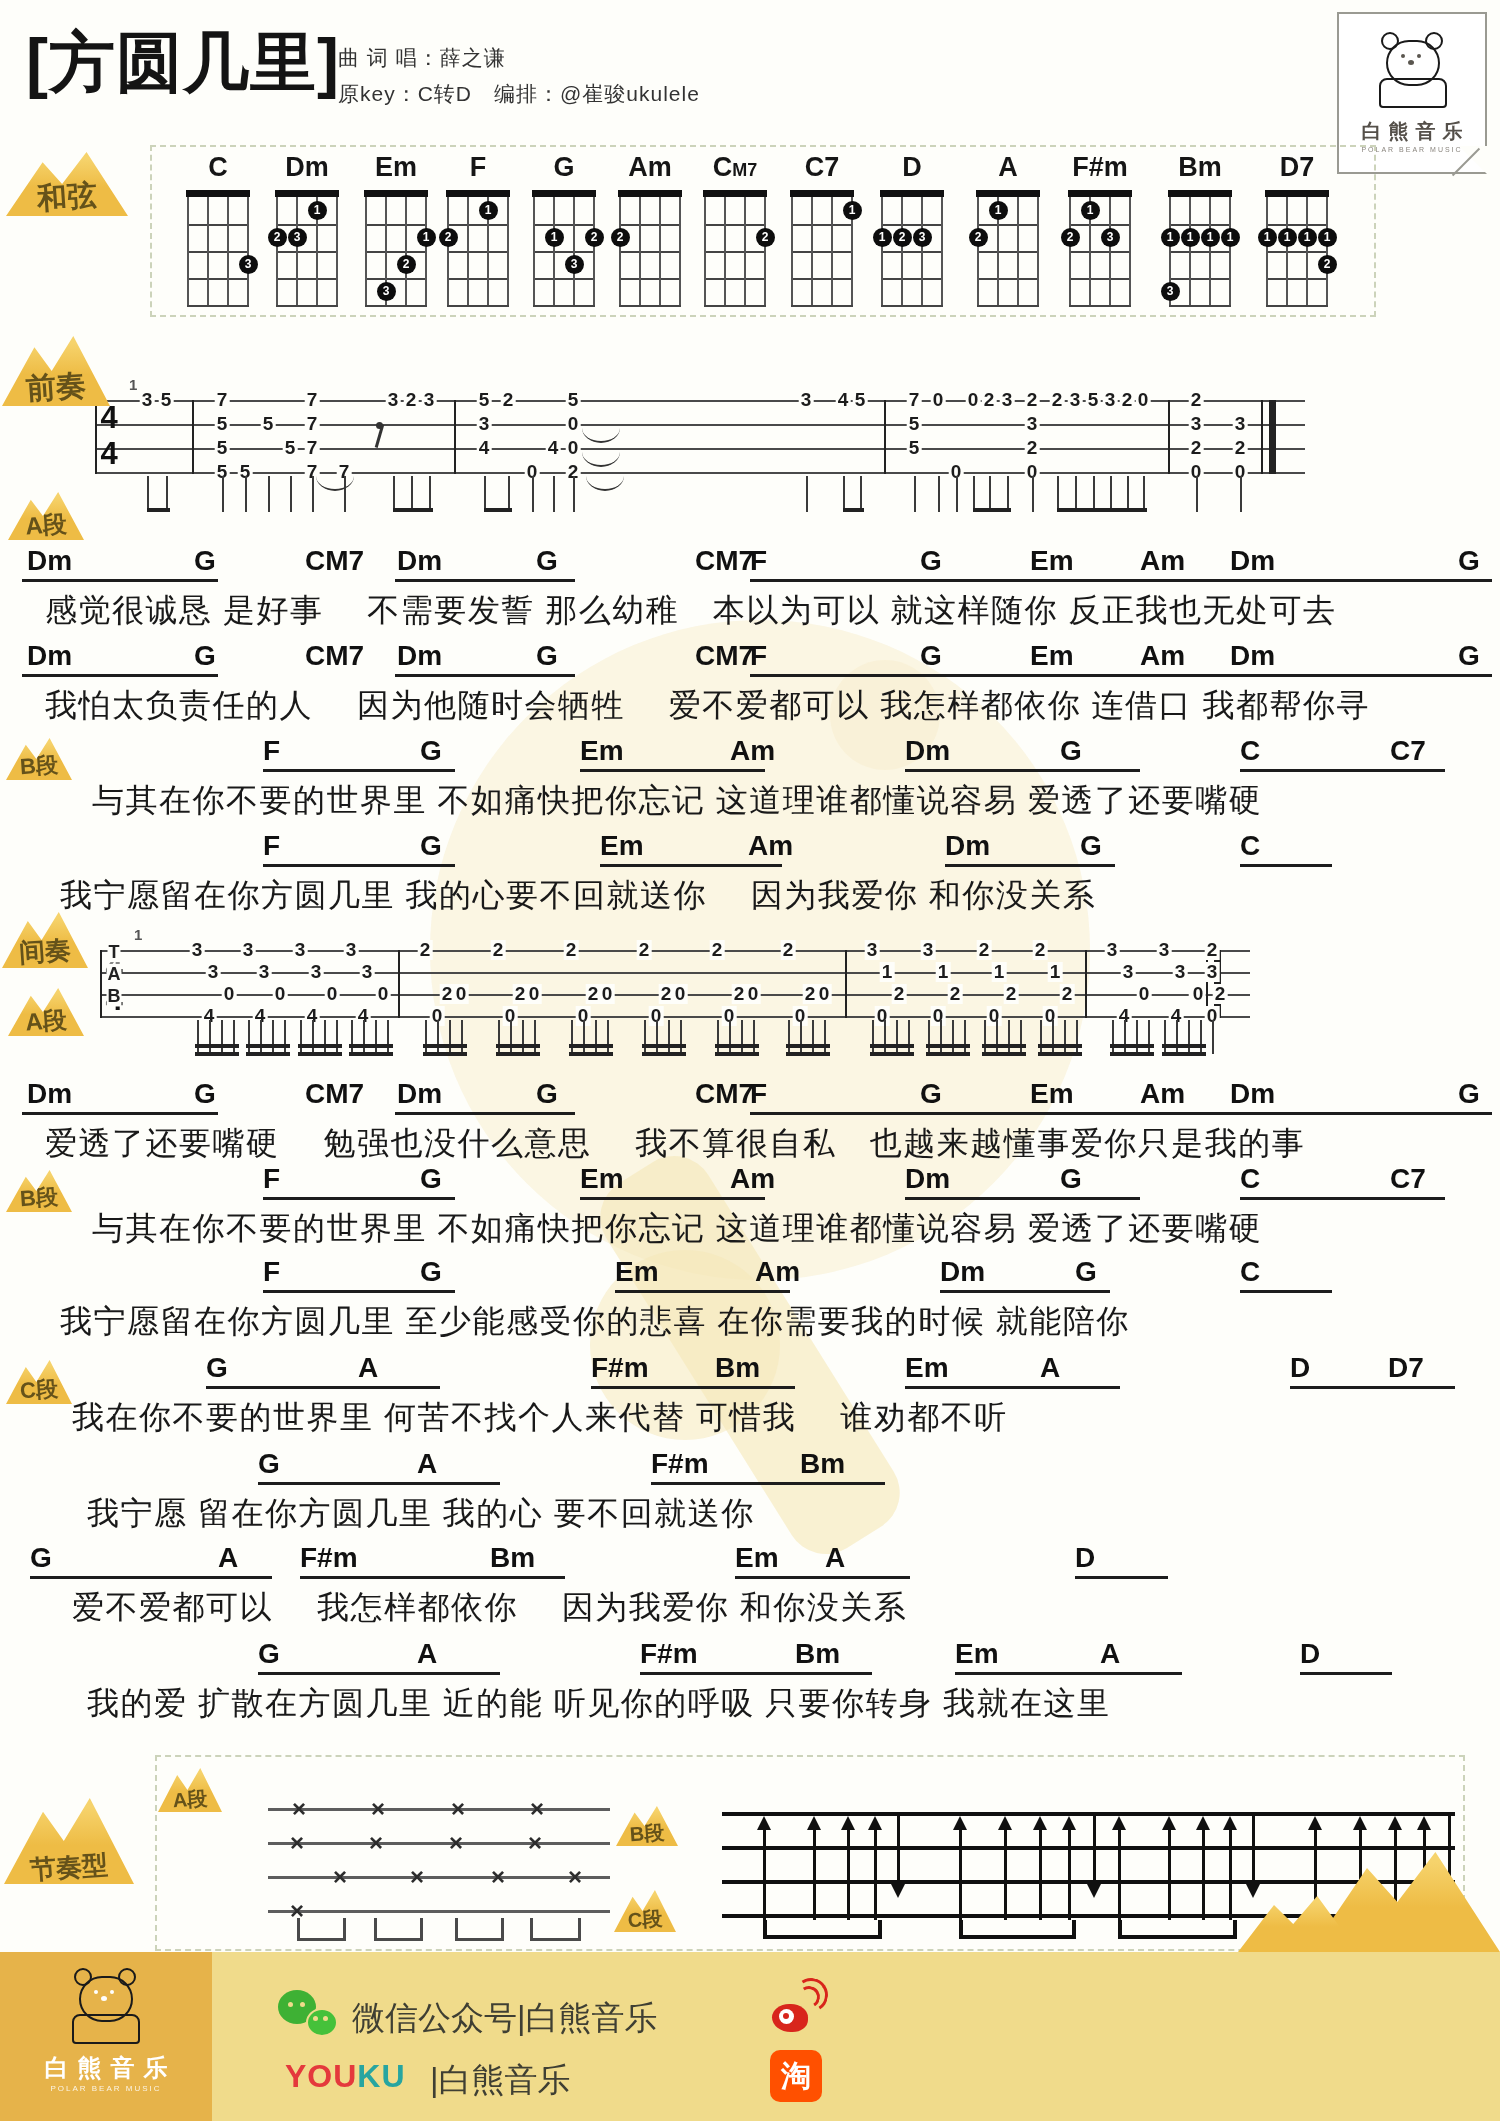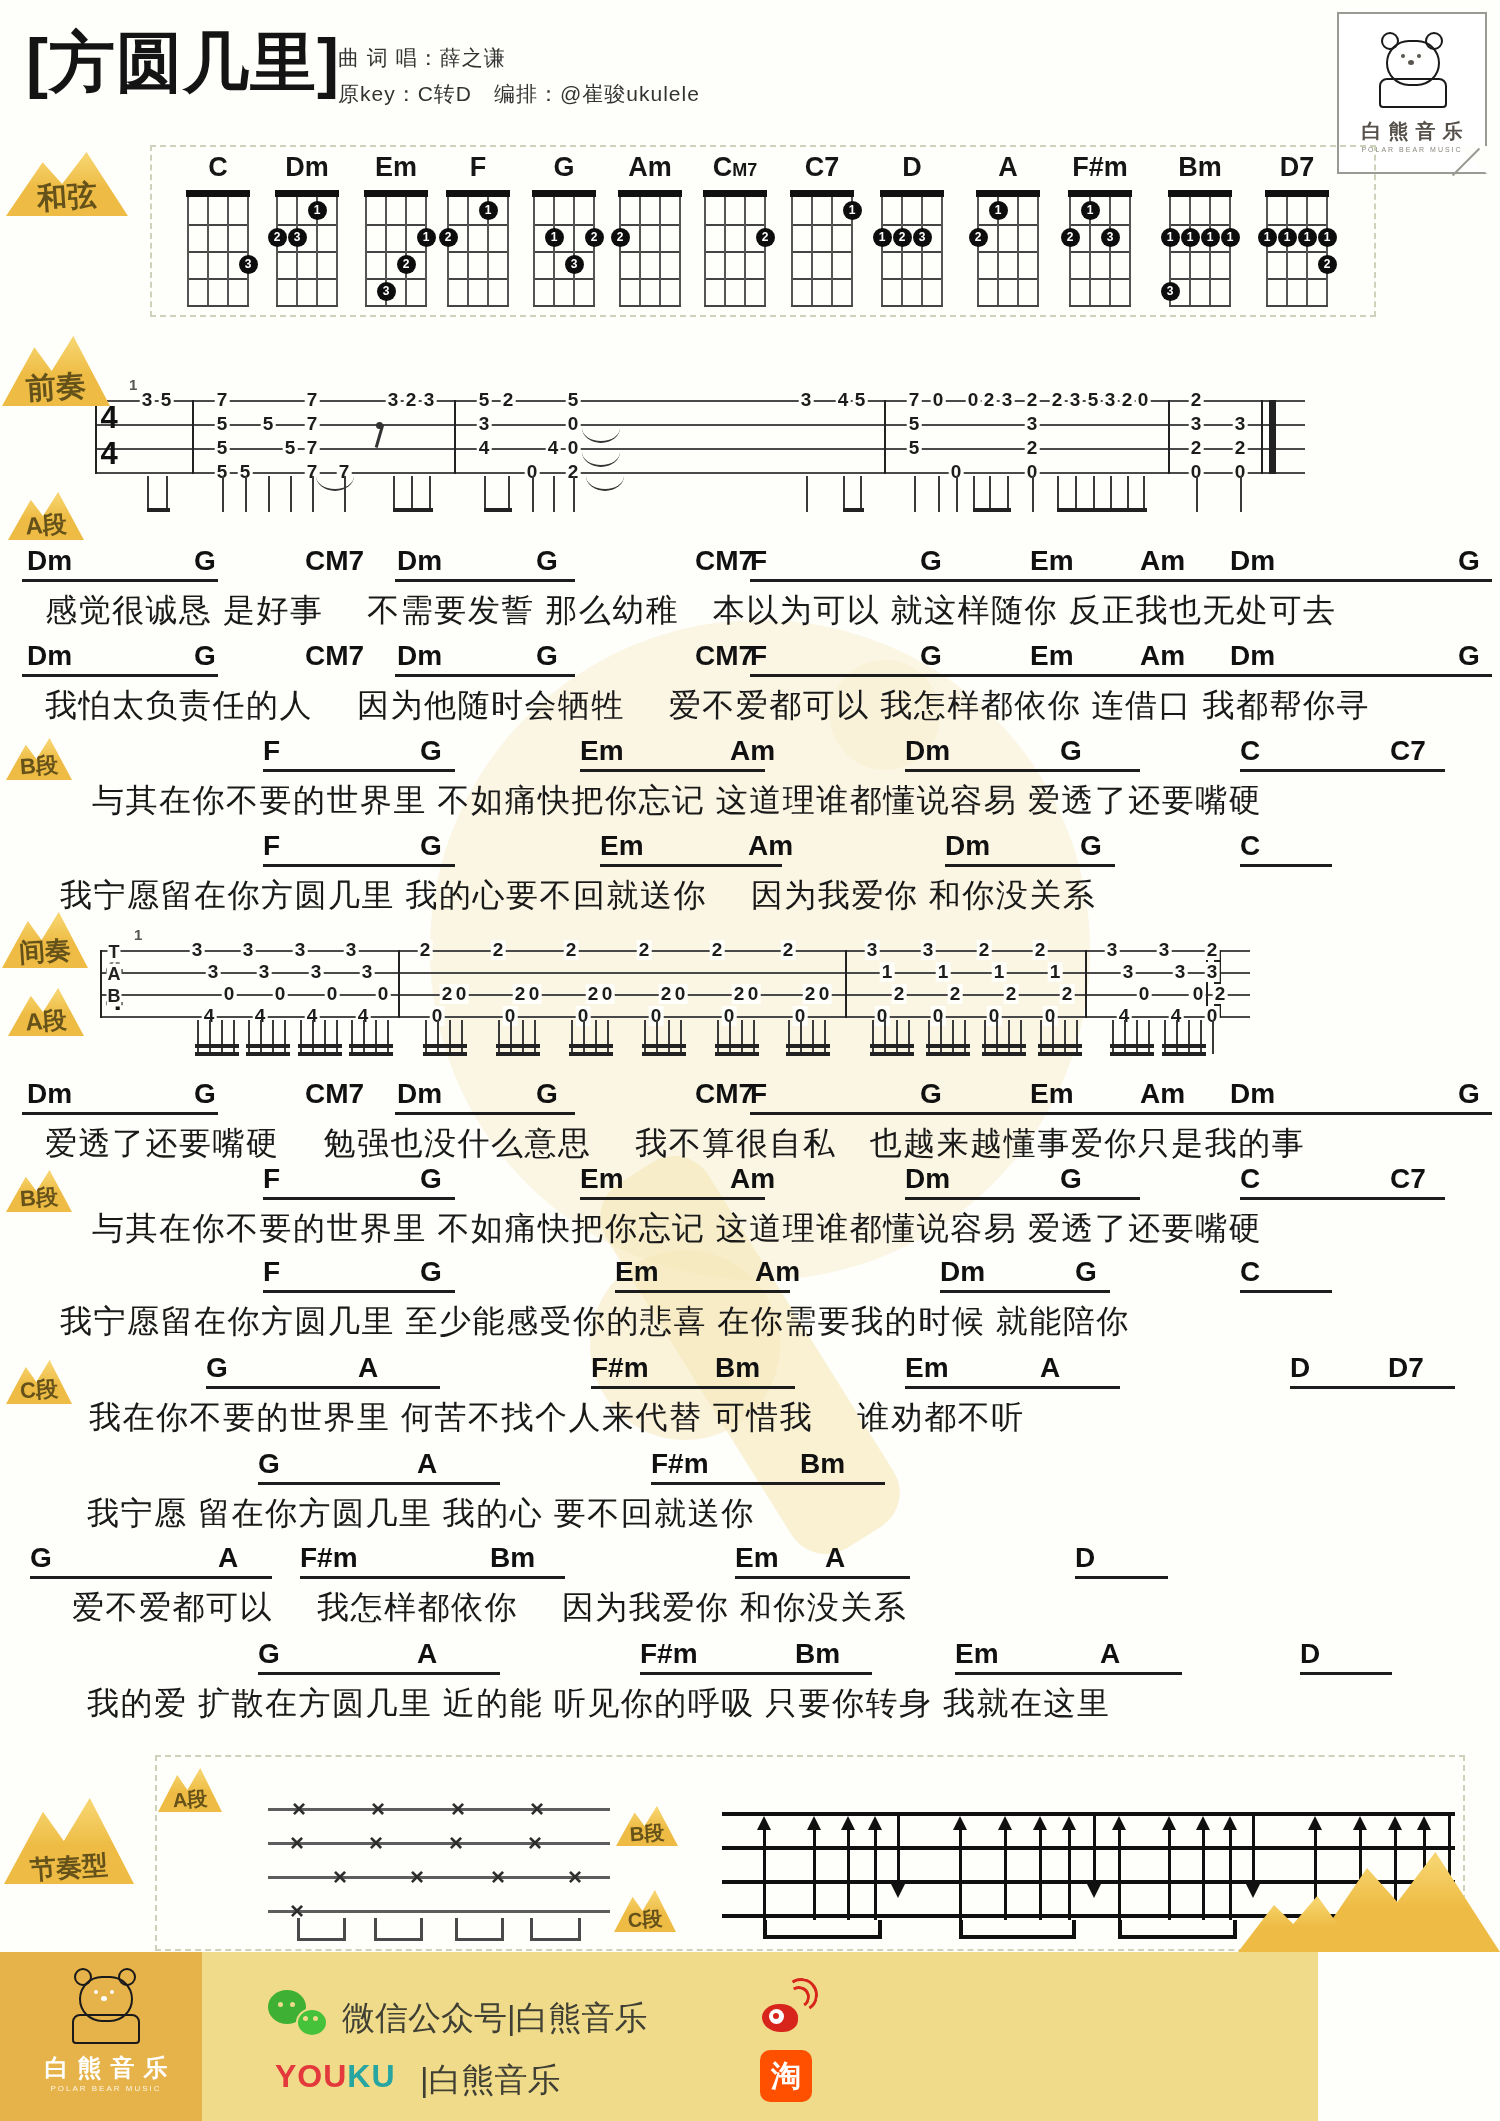--- a/index.html
+++ b/index.html
@@ -71,21 +71,21 @@
   .brk{position:absolute;border-left:3px solid #4a4a4a;border-right:3px solid #4a4a4a;border-bottom:3px solid #4a4a4a;height:20px;}
   .brk2{position:absolute;border-left:4px solid #101010;border-right:4px solid #101010;border-bottom:4px solid #101010;height:15px;}
   .arrow-up{position:absolute;width:3px;height:98px;background:#101010;}
   .arrow-up:before{content:"";position:absolute;top:-13px;left:-6px;border:7.5px solid transparent;border-bottom:14px solid #101010;}
   .arrow-down{position:absolute;width:3px;height:80px;background:#101010;}
   .arrow-down:after{content:"";position:absolute;bottom:-13px;left:-6px;border:7.5px solid transparent;border-top:14px solid #101010;}
   
   .wm{position:absolute;border-radius:50%;}
   
   #footer-left{position:absolute;left:0;top:1952px;width:212px;height:169px;background:#e6b34a;}
-  #footer-right{position:absolute;left:202px;top:1952px;width:1116px;height:169px;background:#f0db8b;}
+  #footer-right{position:absolute;left:212px;top:1952px;width:1288px;height:169px;background:#f0db8b;}
   .ft-text{position:absolute;font-size:33px;color:#3f3f33;font-weight:500;white-space:nowrap;}
   .ft-brand-cn{position:absolute;left:0;top:100px;width:100%;text-align:center;font-size:24px;color:#fff;
        font-weight:bold;letter-spacing:9px;text-indent:9px;}
   .ft-brand-en{position:absolute;left:0;top:132px;width:100%;text-align:center;font-size:8px;color:rgba(255,255,255,.85);letter-spacing:2px;}
   .wx-b1{position:absolute;width:38px;height:34px;border-radius:50%;background:#3eb134;}
   .wx-b2{position:absolute;width:28px;height:25px;border-radius:50%;background:#45c13a;border:2px solid #f0db8b;}
   .wx-dot{position:absolute;width:5px;height:5px;border-radius:50%;background:#f0db8b;}
   .wb-body{position:absolute;width:36px;height:28px;background:#d8251c;border-radius:50% 50% 45% 55%;}
   .wb-eye{position:absolute;width:15px;height:15px;background:#fff;border-radius:50%;}
   .wb-pupil{position:absolute;width:6px;height:6px;background:#d8251c;border-radius:50%;}
@@ -726,21 +726,21 @@
       <div class="chlabel" style="left: 591px; top: 1352px;">F#m</div>
       <div class="chlabel" style="left: 715px; top: 1352px;">Bm</div>
       <div class="chlabel" style="left: 905px; top: 1352px;">Em</div>
       <div class="chlabel" style="left: 1040px; top: 1352px;">A</div>
       <div class="chlabel" style="left: 1290px; top: 1352px;">D</div>
       <div class="chlabel" style="left: 1388px; top: 1352px;">D7</div>
       <div class="chline" style="left: 206px; top: 1386px; width: 234px;"></div>
       <div class="chline" style="left: 591px; top: 1386px; width: 204px;"></div>
       <div class="chline" style="left: 905px; top: 1386px; width: 215px;"></div>
       <div class="chline" style="left: 1290px; top: 1386px; width: 165px;"></div>
-      <div class="lyric" style="left: 89px; top: 1396px;">我在你不要的世界里 何苦不找个人来代替 可惜我　 谁劝都不听</div>
+      <div class="lyric" style="left: 72px; top: 1396px;">我在你不要的世界里 何苦不找个人来代替 可惜我　 谁劝都不听</div>
       <div class="chlabel" style="left: 258px; top: 1448px;">G</div>
       <div class="chlabel" style="left: 417px; top: 1448px;">A</div>
       <div class="chlabel" style="left: 651px; top: 1448px;">F#m</div>
       <div class="chlabel" style="left: 800px; top: 1448px;">Bm</div>
       <div class="chline" style="left: 258px; top: 1482px; width: 242px;"></div>
       <div class="chline" style="left: 651px; top: 1482px; width: 234px;"></div>
       <div class="lyric" style="left: 87px; top: 1492px;">我宁愿 留在你方圆几里 我的心 要不回就送你</div>
       <div class="chlabel" style="left: 30px; top: 1542px;">G</div>
       <div class="chlabel" style="left: 218px; top: 1542px;">A</div>
       <div class="chlabel" style="left: 300px; top: 1542px;">F#m</div>

